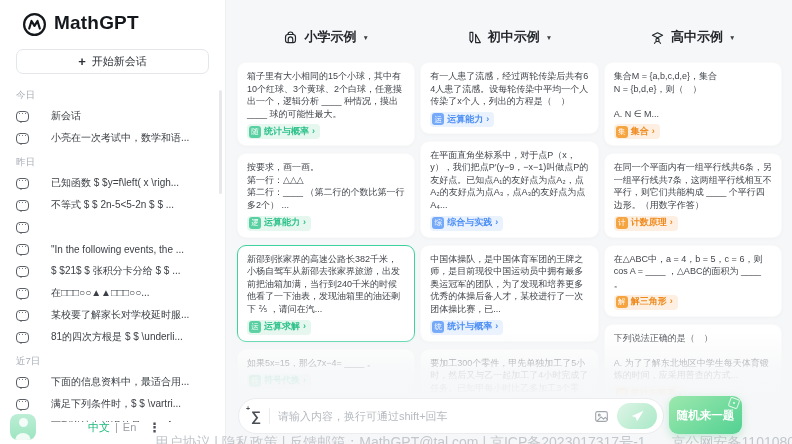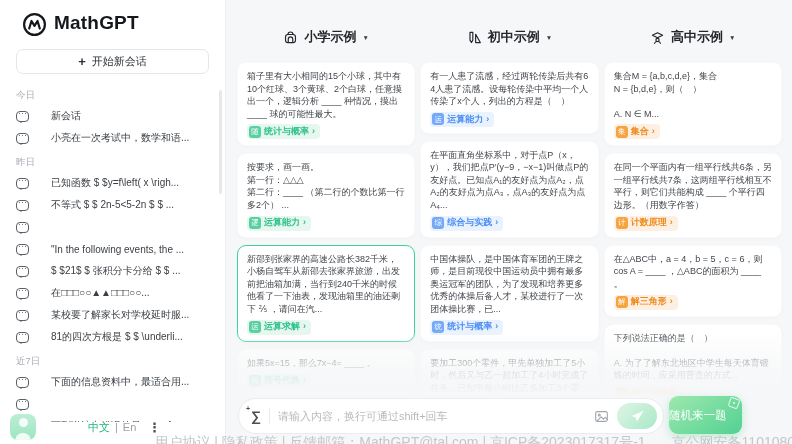--- a/index.html
+++ b/index.html
@@ -60,22 +60,22 @@
   border:1px solid #ececee;border-radius:18px;display:flex;align-items:center;padding:0 6px 0 12px;gap:8px}
 .sigma{font-size:14px;font-weight:bold;color:#4a4f55;position:relative;cursor:pointer}
 .sigma::before{content:"+";position:absolute;top:-3px;left:-5px;font-size:7px;font-weight:bold;color:#4a4f55}
 .vdiv{width:1px;height:16px;background:#ececee}
 .msg-input{flex:1;border:none;outline:none;font-size:11px;color:#333;background:transparent;min-width:0}
 .msg-input::placeholder{color:#b6bac0}
 .imgbtn{display:flex;align-items:center;cursor:pointer}
 .send{width:40px;height:26px;border-radius:13px;background:linear-gradient(135deg,#def5e6,#a9e8c7);
   display:flex;align-items:center;justify-content:center}
 .random{position:absolute;left:443px;top:384px;width:73px;height:38px;border-radius:9px;
-  background:linear-gradient(145deg,#9de8ae 0%,#52d192 100%);color:#fff;font-size:11.5px;font-weight:normal;
-  display:flex;align-items:center;justify-content:flex-start;box-shadow:0 3px 8px rgba(90,205,150,.35);position:absolute}
+  background:linear-gradient(145deg,#9de8ae 0%,#52d192 100%);color:#fff;font-size:11.5px;font-weight:bold;
+  display:flex;align-items:center;justify-content:center;box-shadow:0 3px 8px rgba(90,205,150,.35);position:absolute}
 .random::after{content:"";position:absolute;top:2px;right:3px;width:8px;height:8px;
   border:1.2px solid rgba(255,255,255,.8);border-radius:2px;transform:rotate(20deg)}
 .random::before{content:"";position:absolute;top:6px;right:7px;width:2px;height:2px;border-radius:50%;background:rgba(255,255,255,.9)}
 
 .footer{position:absolute;left:0;bottom:4px;width:100%;display:flex;align-items:flex-start;justify-content:center;
   gap:13px;font-size:14px;color:#c3c7cc;white-space:nowrap}
 .footer span{cursor:pointer}
 </style>
 </head>
 <body>
@@ -138,20 +138,21 @@
         <span>81的四次方根是 $ $ \underli...</span>
       </div>
 
     <div class="s-label">近7日</div>
     <div class="s-item">
         <i class="ci"></i>
         <span>下面的信息资料中，最适合用...</span>
       </div>
     <div class="s-item">
         <i class="ci"></i>
+        <span>满足下列条件时，$ $ \vartri...</span>
       </div>
     <div class="s-item">
         <i class="ci"></i>
         <span>下列说法中错误的是（ ） A. ...</span>
       </div>
 
     <div class="scrollbar"></div>
   </div>
 
   <div class="bottom-bar">

